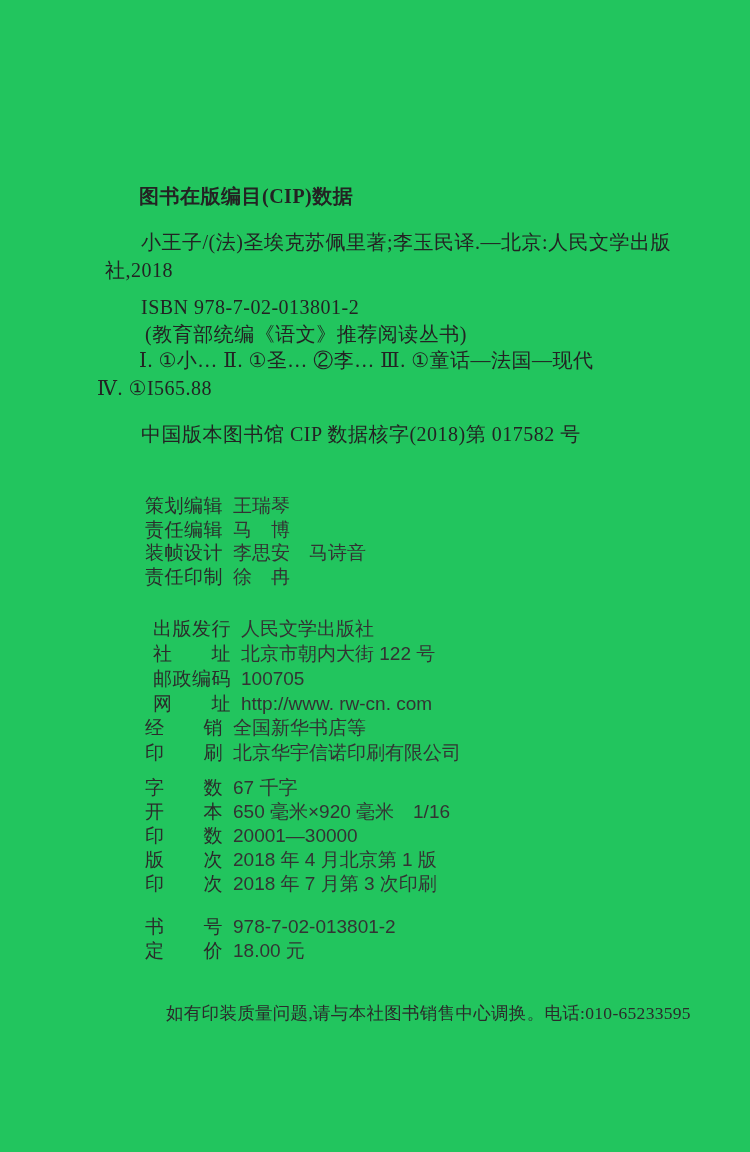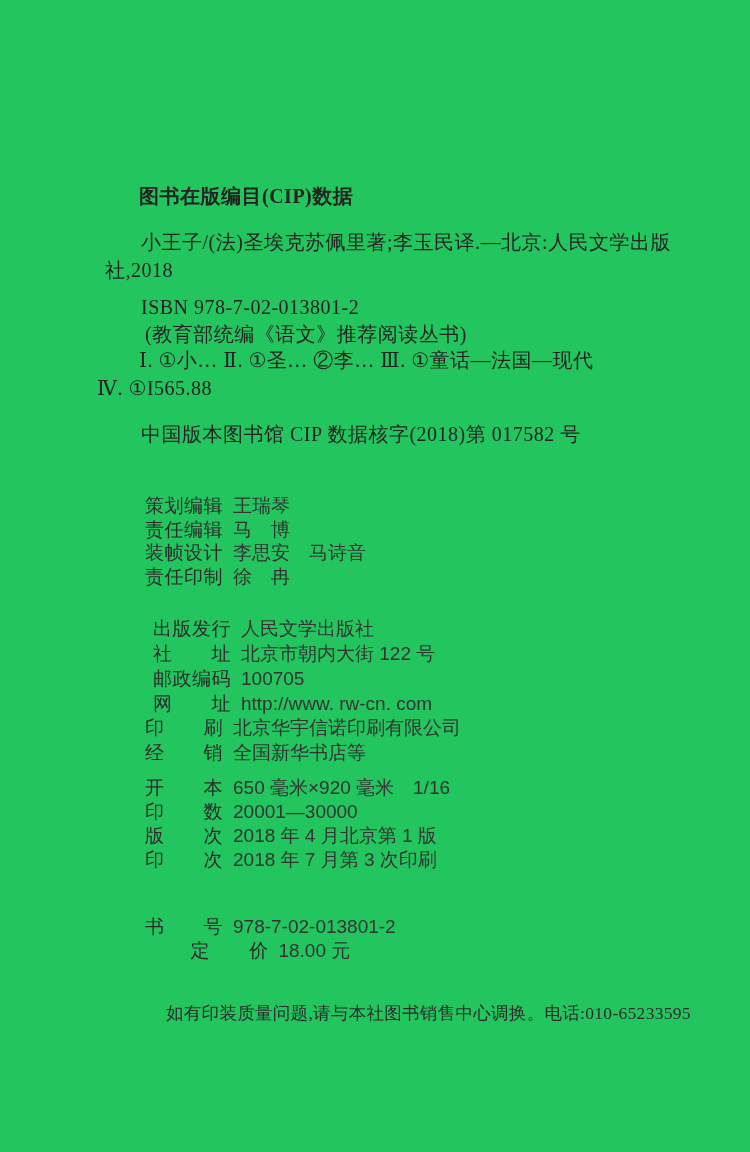--- a/index.html
+++ b/index.html
@@ -56,21 +56,21 @@
   }
   .row .val {
     font-family: "Liberation Sans", "DejaVu Sans", sans-serif;
     font-weight: 500;
     color: #333;
   }
   .credits-block   { top: 494px; }  .credits-block .row   { line-height: 23.6px; }
   .publication-block { top: 616px; margin-left: 8px; } .publication-block .row { line-height: 25px; }
   .printing-block  { top: 715px; }  .printing-block .row  { line-height: 25px; }
   .specs-block     { top: 776px; }  .specs-block .row     { line-height: 24px; }
-  .booknum-block   { top: 915px; text-align: center; }  .booknum-block .row   { line-height: 23.5px; }
+  .booknum-block   { top: 915px; }  .booknum-block .row   { line-height: 23.5px; }
 
   
   .footer-note {
     position: absolute;
     left: 142px;
     top: 1001px;
     font-size: 17.5px;
     letter-spacing: 0.3px;
     color: #2b2b2b;
     white-space: nowrap;
@@ -124,28 +124,31 @@
     <div class="row">
       <span class="lbl">邮政编码</span><span class="val">100705</span>
     </div>
     <div class="row">
       <span class="lbl">网　　址</span><span class="val">http://www. rw-cn. com</span>
     </div>
   </div>
 
   <div class="block printing-block">
     <div class="row">
-      <span class="lbl">印　　刷</span><span class="val">北京华宇信诺印刷有限公司</span>
+      <span class="lbl">经　　销</span><span class="val">全国新华书店等</span>
     </div>
     <div class="row">
-      <span class="lbl">经　　销</span><span class="val">全国新华书店等</span>
+      <span class="lbl">印　　刷</span><span class="val">北京华宇信诺印刷有限公司</span>
     </div>
   </div>
 
   <div class="block specs-block">
+    <div class="row">
+      <span class="lbl">字　　数</span><span class="val">67 千字</span>
+    </div>
     <div class="row">
       <span class="lbl">开　　本</span><span class="val">650 毫米×920 毫米　1/16</span>
     </div>
     <div class="row">
       <span class="lbl">印　　数</span><span class="val">20001—30000</span>
     </div>
     <div class="row">
       <span class="lbl">版　　次</span><span class="val">2018 年 4 月北京第 1 版</span>
     </div>
     <div class="row">

